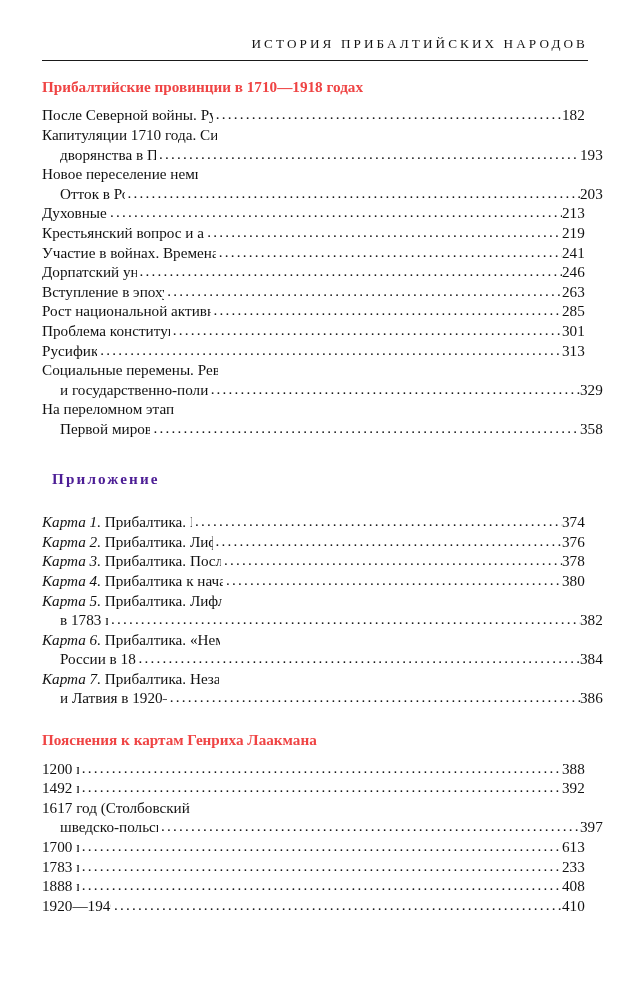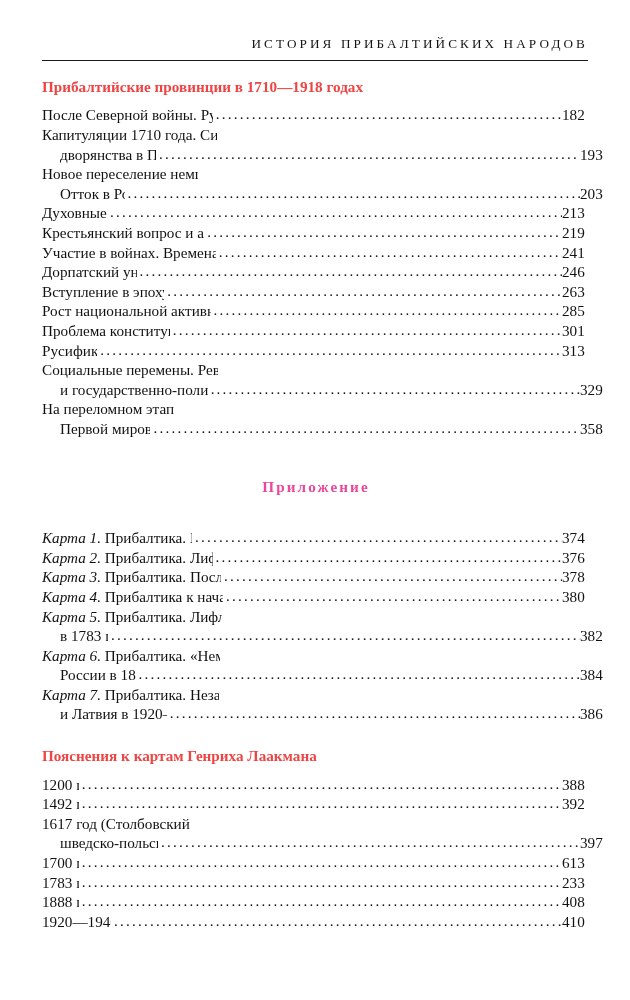--- a/index.html
+++ b/index.html
@@ -49,25 +49,25 @@
     font-weight: bold;
     font-size: 15.2px;
     line-height: 19.6px;
     margin: 0;
     color: #ef4444;
   }
   .section-title-center {
     font-weight: bold;
     font-size: 15.2px;
     line-height: 19.6px;
-    text-align: center;
+    text-align: left;
     letter-spacing: 2.1px;
     text-indent: 2.1px;
-    margin: 16px;
-    color: #ec4899;
+    margin: 8px;
+    color: #4c1d95;
   }
 
   
   .toc-list {
     list-style: none;
     margin: 0;
     padding: 0;
   }
   .toc-entry {
     font-size: 15.2px;

